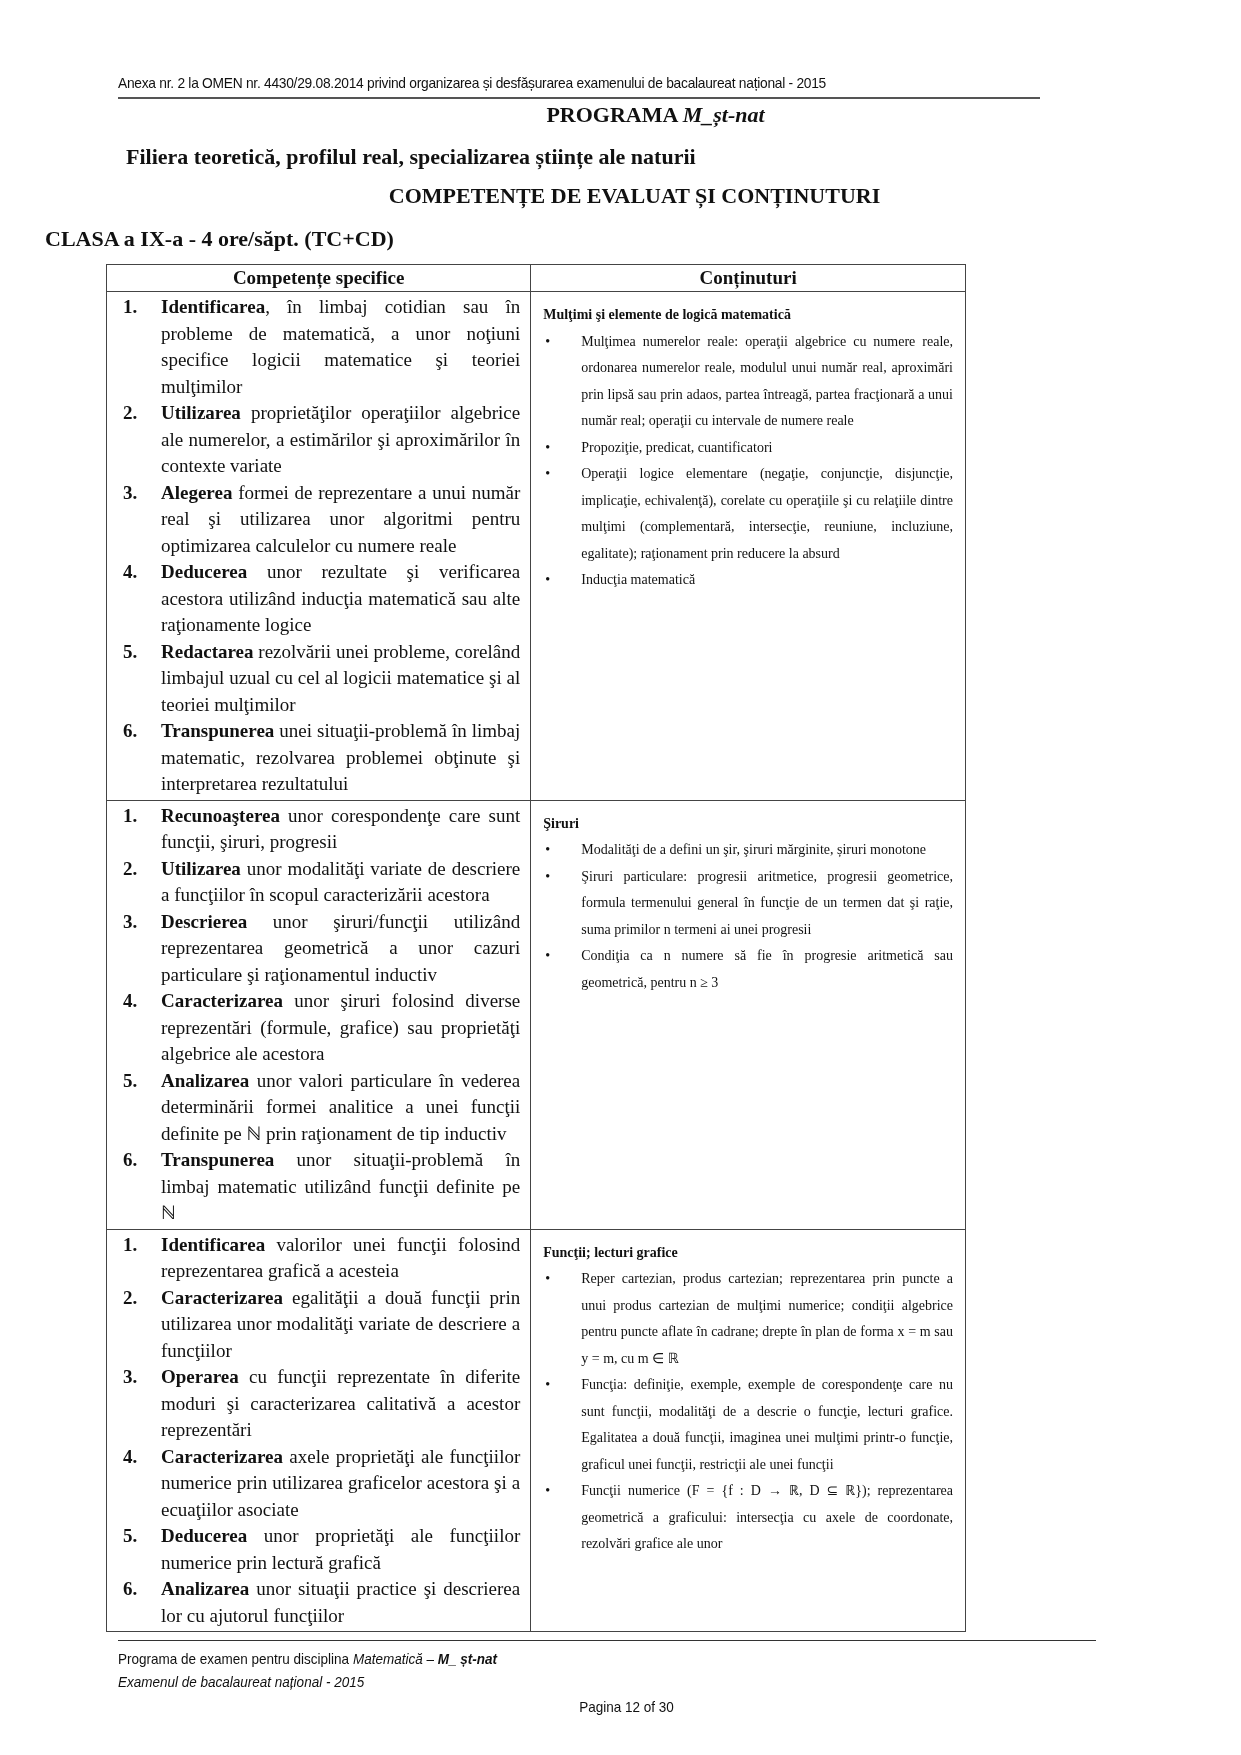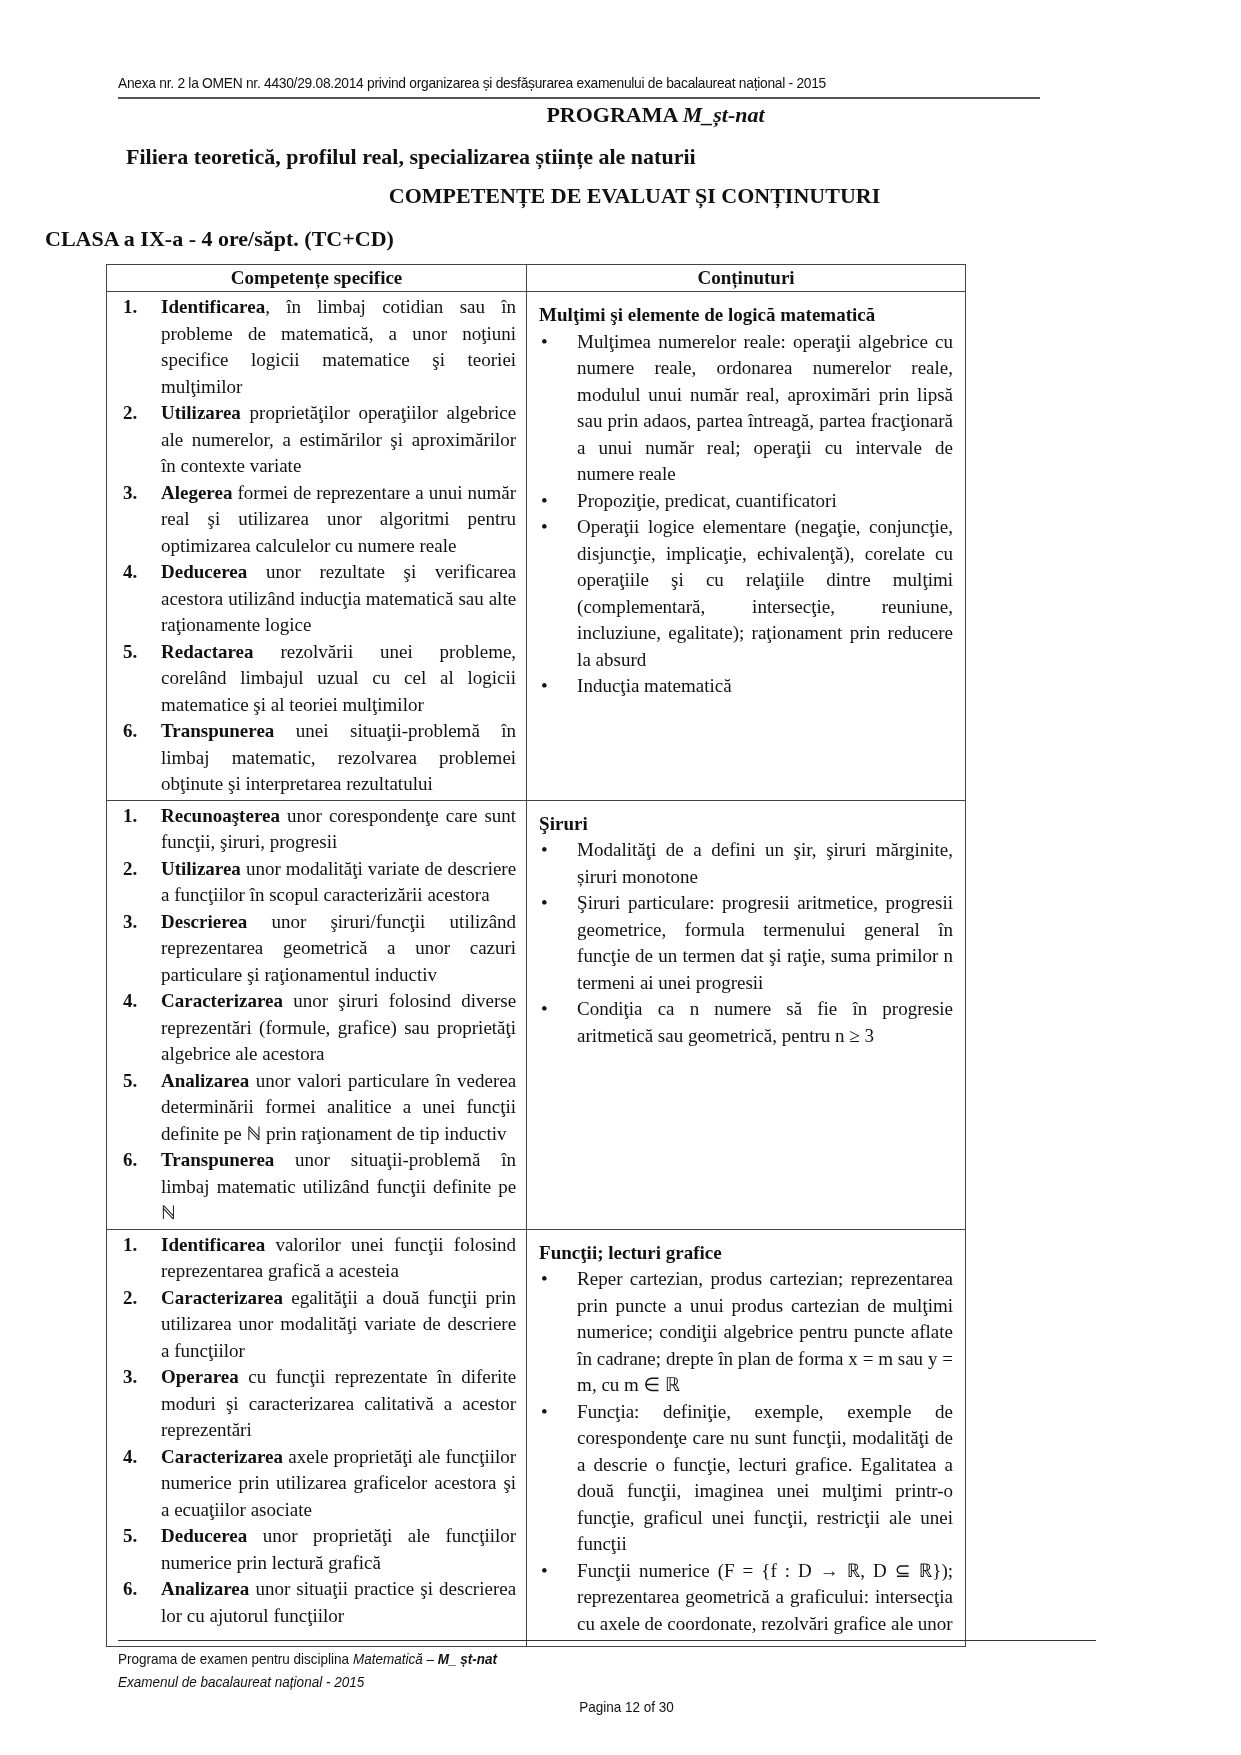--- a/index.html
+++ b/index.html
@@ -10,21 +10,21 @@
   .title-prog i { font-style: italic; }
   .filiera { position: absolute; left: 118px; top: 144px; font-weight: bold; font-size: 22px; margin-left: 8px; }
   .title-comp { position: absolute; left: 0; width: 1241px; top: 183px; text-align: center; font-weight: bold; font-size: 22px; padding-left: 28px; box-sizing: border-box; }
   .title-clasa { position: absolute; left: 0; width: 1241px; top: 226px; text-align: left; font-weight: bold; font-size: 22px; padding-left: 45px; box-sizing: border-box; }
 
   table.main { position: absolute; left: 106px; top: 264px; width: 860px; border-collapse: collapse; }
   table.main th, table.main td { border: 1.5px solid #444; vertical-align: top; }
   table.main th { font-weight: bold; font-size: 19px; text-align: center; height: 26px; padding: 0; line-height: 26px; }
   col.c1 { width: 504px; } col.c2 { width: 528px; }
   td.comp { padding: 2px 10px 2px 8px; font-size: 19px; line-height: 26.5px; }
-  td.cont { padding: 10px 12px 9px 12px; font-size: 19px; line-height: 26.5px; font-family: Liberation Serif, serif; }
+  td.cont { padding: 10px 12px 9px 12px; font-size: 14px; line-height: 26.5px; font-family: Liberation Serif, serif; }
   .comp-item { display: flex; }
   .comp-num { width: 38px; flex: none; font-weight: bold; padding-left: 8px; }
   .comp-text { flex: 1; text-align: justify; }
   .comp-text b { font-weight: bold; }
   .cont-title { font-weight: bold; }
   .bullet-item { display: flex; }
   .bullet { width: 36px; flex: none; padding-left: 2px; }
   .bullet-text { flex: 1; text-align: justify; }
 
   .foot-rule { position: absolute; left: 118px; top: 1640px; width: 978px; height: 1px; background: #333; }

